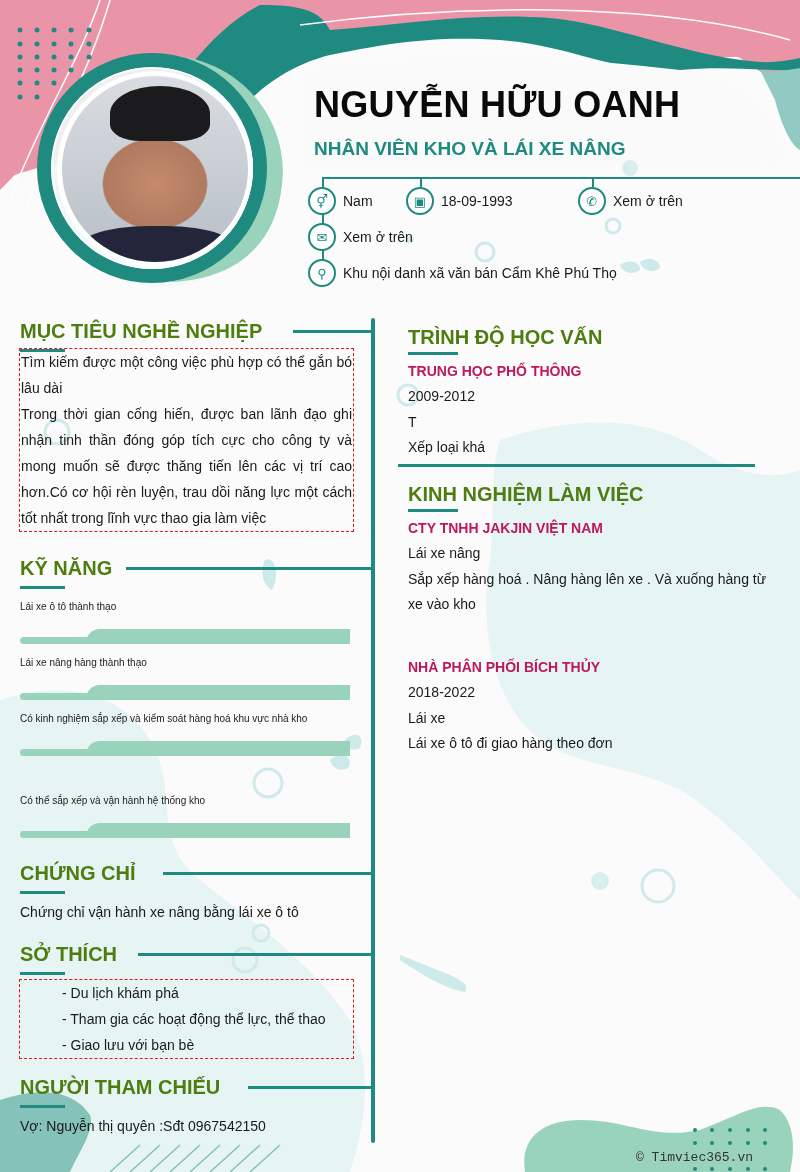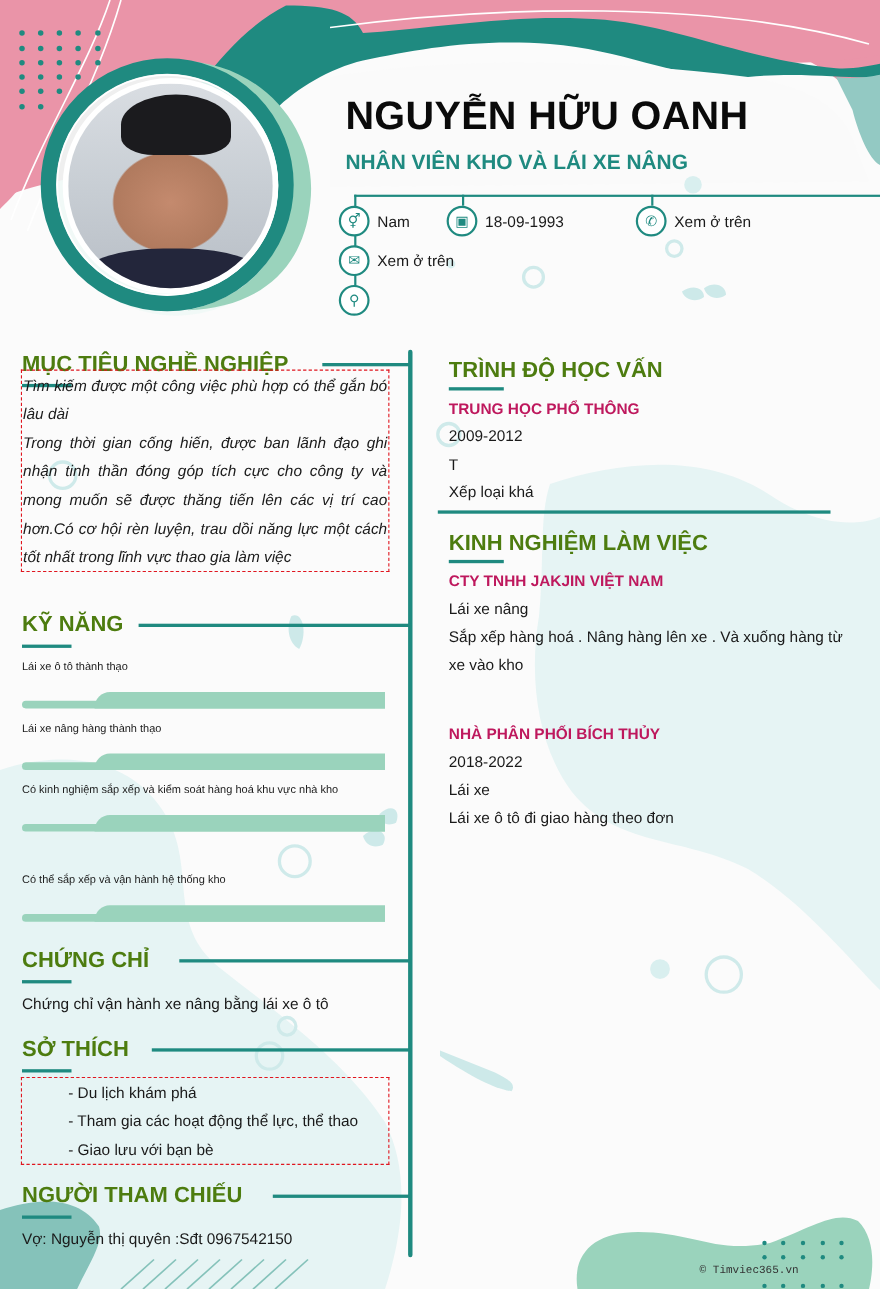--- a/index.html
+++ b/index.html
@@ -38,21 +38,21 @@
   .skill { position: absolute; left: 20px; width: 330px; }
   .skill-label { font-size: 10px; line-height: 26px; }
   .skill-bar { position: relative; height: 16px; margin-top: 8px; }
   .skill-bar .thin { position: absolute; left: 0; bottom: 0; width: 100%; height: 7px; background: #9ad3bc; border-radius: 4px 0 0 4px; }
   .skill-bar .thick { position: absolute; left: 66px; bottom: 0; right: 0; height: 15px; background: #9ad3bc; border-radius: 14px 0 0 0; }
 
   .right-col { position: absolute; left: 408px; }
   .item-title { font-size: 14px; font-weight: bold; color: #be185d; line-height: 26px; }
   .item-line { font-size: 14px; line-height: 25.5px; color: #1a1a1a; }
 
-  .watermark { position: absolute; left: 636px; top: 1150px; font-family: "Liberation Mono", "DejaVu Sans Mono", monospace; font-size: 10px; color: #333; text-align: right; }
+  .watermark { position: absolute; left: 636px; top: 1150px; font-family: "Liberation Mono", "DejaVu Sans Mono", monospace; font-size: 13px; color: #333; text-align: right; }
 </style>
 </head>
 <body>
 
 <div class="page">
 
   <svg class="bg-svg" viewBox="0 0 800 1172" xmlns="http://www.w3.org/2000/svg">
 
     <path d="M0 0 H800 V110 C760 60 700 30 640 30 C560 30 500 10 440 10 C380 10 320 30 260 70 C200 110 150 150 80 160 C40 165 15 175 0 180 Z" fill="#ea94a8"></path>
 
@@ -188,28 +188,29 @@
   <div class="contact" style="left:578px; top:187px;">
     <span class="ic">✆</span>
     <span>Xem ở trên</span>
   </div>
   <div class="contact" style="left:308px; top:223px;">
     <span class="ic">✉</span>
     <span>Xem ở trên</span>
   </div>
   <div class="contact" style="left:308px; top:259px;">
     <span class="ic">⚲</span>
+    <span>Khu nội danh xã văn bán Cẩm Khê Phú Thọ</span>
   </div>
 
   <div class="vline"></div>
 
   <div class="sec-title" style="left:20px; top:320px;">MỤC TIÊU NGHỀ NGHIỆP</div>
   <div class="sec-underline" style="left:20px; top:349px;"></div>
   <div class="sec-rule" style="left:293px; top:330px; width:80px;"></div>
-  <div class="body-text dashed justify" style="left:19px; top:336px; width:335px; padding:0 1px; height:184px;font-style:italic;">
+  <div class="body-text dashed justify" style="left:19px; top:348px; width:335px; padding:0 1px; height:184px;">
     <div>Tìm kiếm được một công việc phù hợp có thể gắn bó lâu dài</div>
     <div>Trong thời gian cống hiến, được ban lãnh đạo ghi nhận tinh thần đóng góp tích cực cho công ty và mong muốn sẽ được thăng tiến lên các vị trí cao hơn.Có cơ hội rèn luyện, trau dồi năng lực một cách tốt nhất trong lĩnh vực thao gia làm việc</div>
   </div>
 
   <div class="sec-title" style="left:20px; top:557px;">KỸ NĂNG</div>
   <div class="sec-underline" style="left:20px; top:586px;"></div>
   <div class="sec-rule" style="left:126px; top:567px; width:247px;"></div>
 
   <div class="skill" style="top:594px;">
     <div class="skill-label">Lái xe ô tô thành thạo</div>

